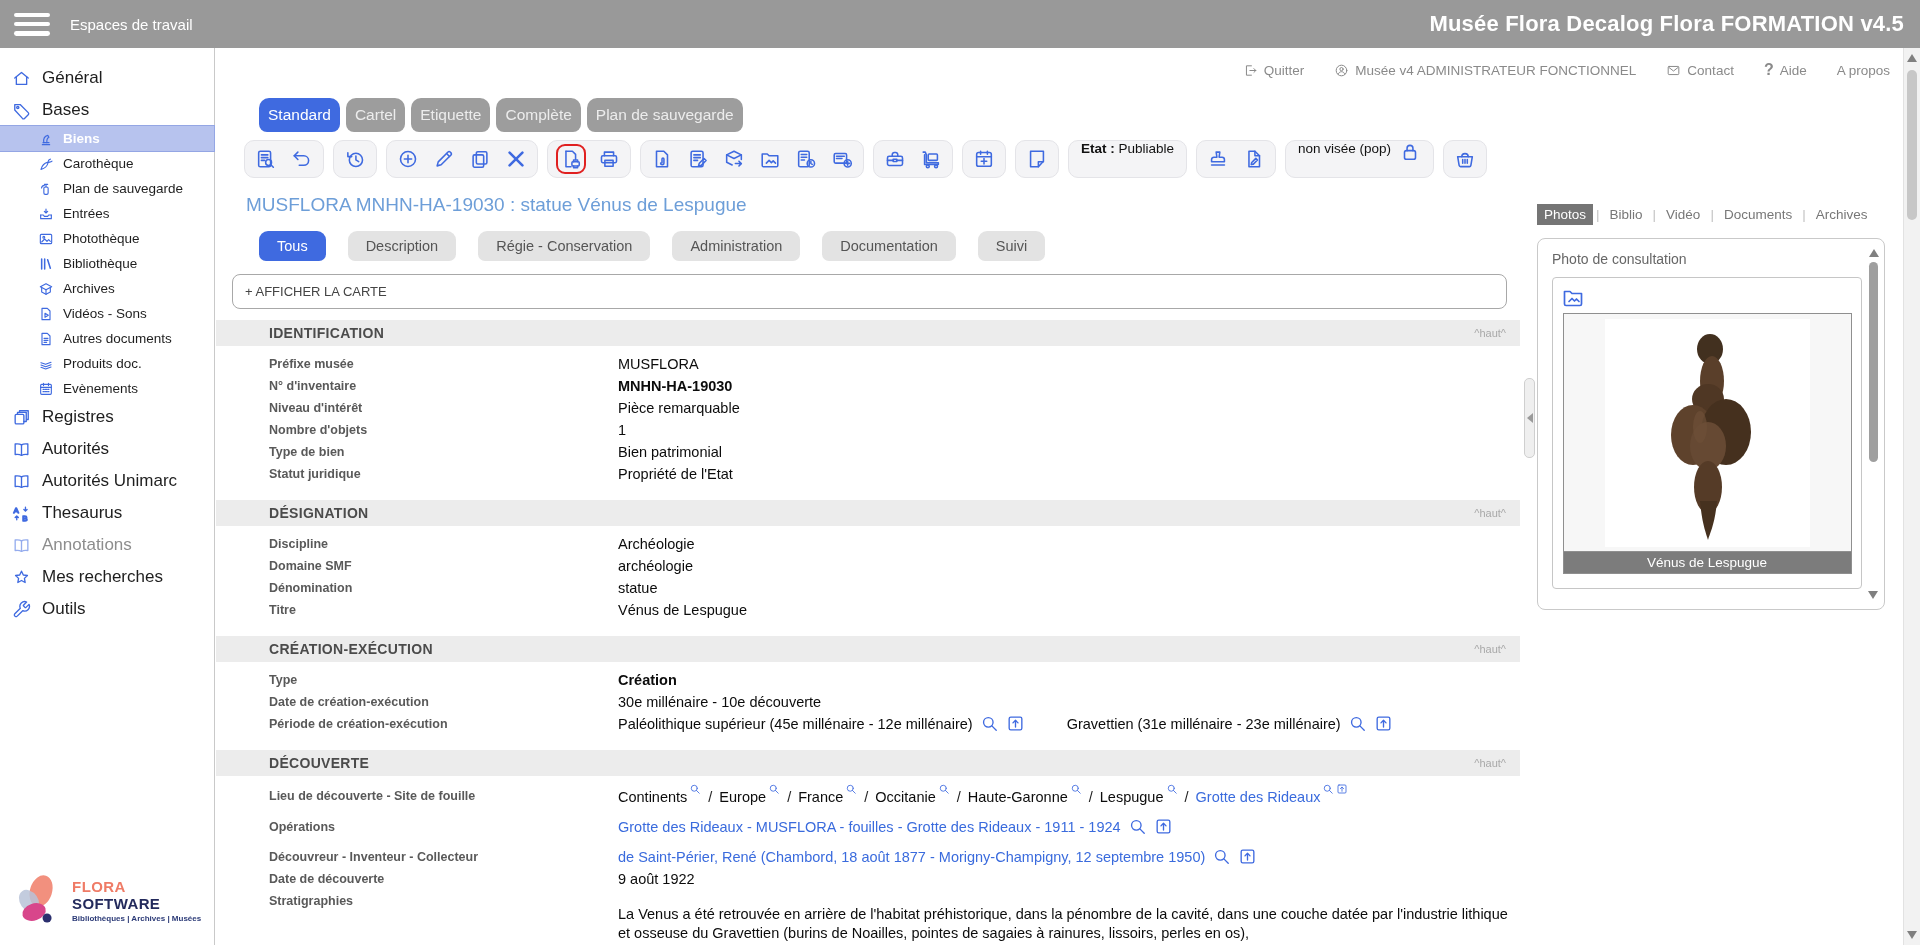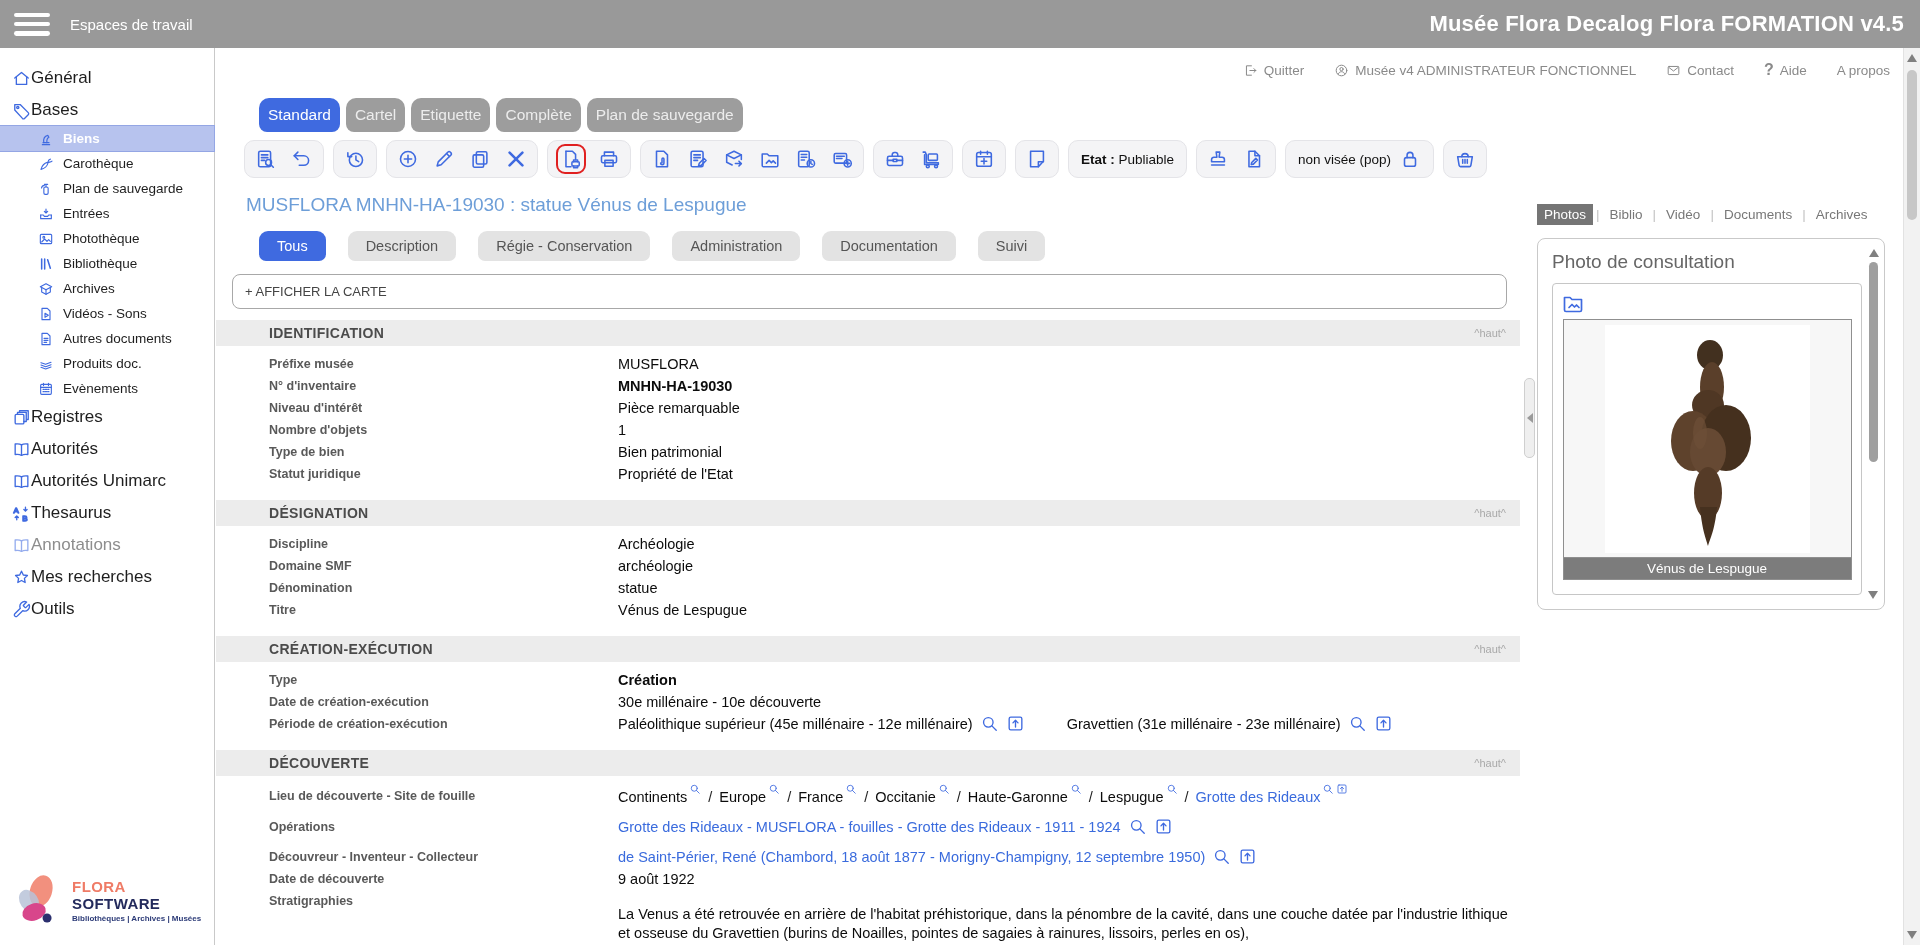--- a/index.html
+++ b/index.html
@@ -23,21 +23,21 @@
 
   
   .linksrow{position:absolute;top:61px;right:30px;display:flex;align-items:center;gap:30px;
             color:#8a8a8a;font-size:13.5px;z-index:4}
   .lnk{display:flex;align-items:center;gap:6px;cursor:pointer;white-space:nowrap}
   .qmark{font-size:16px;font-weight:bold;color:#8a8a8a}
 
   
   .sidebar{position:absolute;left:0;top:48px;width:215px;bottom:0;border-right:1px solid #c9c9c9;
            box-sizing:border-box;padding-top:14px;background:#fff}
-  .s-item{display:flex;align-items:center;padding:6px 8px 6px 12px;font-size:17px;
+  .s-item{display:flex;align-items:center;gap:11px;padding:6px 8px 6px 12px;font-size:17px;
           color:#1e1e1e;cursor:pointer;line-height:20px}
   .s-sub{display:flex;align-items:center;gap:9px;padding:3px 6px 3px 38px;font-size:13.5px;
          color:#1e1e1e;cursor:pointer;line-height:19px}
   .s-sub.selected{background:#b7c3ee;outline:1px solid #94a6e4;color:#fff;font-weight:bold}
   .s-muted{color:#8d8d8d}
   .logo{position:absolute;left:8px;bottom:14px;display:flex;align-items:center;gap:4px;cursor:pointer}
   .logo-txt .l1{font-size:15px;letter-spacing:.4px}
   .logo-txt .l1 .b1{color:#ef7b66;font-weight:bold}
   .logo-txt .l1 .b2{color:#232a5c;font-weight:bold}
   .logo-txt .l2{font-size:8px;font-weight:bold;color:#2b3a77;margin-top:2px}
@@ -48,21 +48,21 @@
   .viewtabs{display:flex;gap:6px;margin:50px 0 0 43px}
   .vtab{padding:8px 9px;border-radius:10px 10px 8px 8px;background:#9d9d9d;color:#ececec;
         font-size:15.5px;cursor:pointer;white-space:nowrap}
   .vtab.active{background:#3f6ae0;color:#fff}
 
   .toolbar{display:flex;align-items:center;gap:9px;margin:8px 0 0 28px}
   .tgroup{display:flex;align-items:center;gap:14px;background:#f4f4f6;border:1px solid #e4e4e8;
           border-radius:10px;padding:0 10px;height:38px;box-sizing:border-box}
   .tbtn{display:flex;align-items:center;cursor:pointer}
   .red-outline{outline:2.2px solid #e02020;border-radius:7px;padding:2px;display:flex}
-  .chip{display:flex;align-items:center;gap:8px;background:#f4f4f6;border:1px solid #e4e4e8;
+  .chip{display:flex;gap:8px;background:#f4f4f6;border:1px solid #e4e4e8;
         border-radius:10px;padding:0 12px;height:38px;box-sizing:border-box;font-size:13.5px;color:#111}
   .chip .bld{font-weight:bold}
 
   .rec-title{margin:16px 0 0 30px;font-size:19px;color:#6d9ed8}
 
   .rectabs{display:flex;gap:22px;margin:15px 0 0 43px}
   .rtab{padding:7px 18px;border-radius:9px 9px 7px 7px;background:#e3e3e3;color:#555;
         font-size:14.5px;cursor:pointer;white-space:nowrap}
   .rtab.active{background:#3f6ae0;color:#fff}
 
@@ -89,21 +89,21 @@
   .strat-text{width:905px;line-height:19px;margin-top:15px;font-size:14.5px;color:#0c0c0c}
 
   
   .rightpanel{position:absolute;left:1537px;top:204px;width:348px}
   .rp-tabs{display:flex;align-items:center;font-size:13.5px;color:#777}
   .rp-tab{padding:3px 7px;cursor:pointer}
   .rp-tab.active{background:#757575;color:#fff}
   .rp-sep{color:#c2c2c2;margin:0 3px}
   .rp-box{margin-top:13px;border:1px solid #c9c9c9;border-radius:8px;padding:12px 22px 14px 14px;
           background:#fff;height:372px;box-sizing:border-box;position:relative}
-  .rp-heading{font-size:19px;color:#666}
+  .rp-heading{font-size:14px;color:#666}
   .rp-inner{margin-top:10px;border:1px solid #c6c6c6;border-radius:4px;padding:7px 8px;
             height:312px;box-sizing:border-box}
   .photo-frame{margin:4px auto 0;width:287px;border:1px solid #8f8f8f;background:#f7f7f7}
   .photo-area{height:237px;display:flex;align-items:center;justify-content:center}
   .photo-img{width:205px;height:228px;background:#fff;display:flex;align-items:flex-start;
              justify-content:center;cursor:pointer}
   .caption{background:#7c7c7c;color:#fff;text-align:center;font-size:13.5px;padding:3px 0;
            border-top:1px solid #8f8f8f}
 
   

